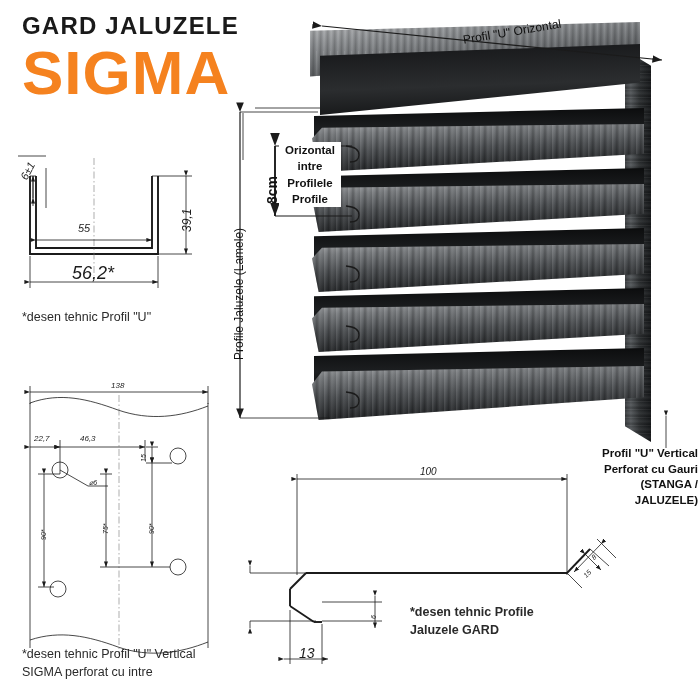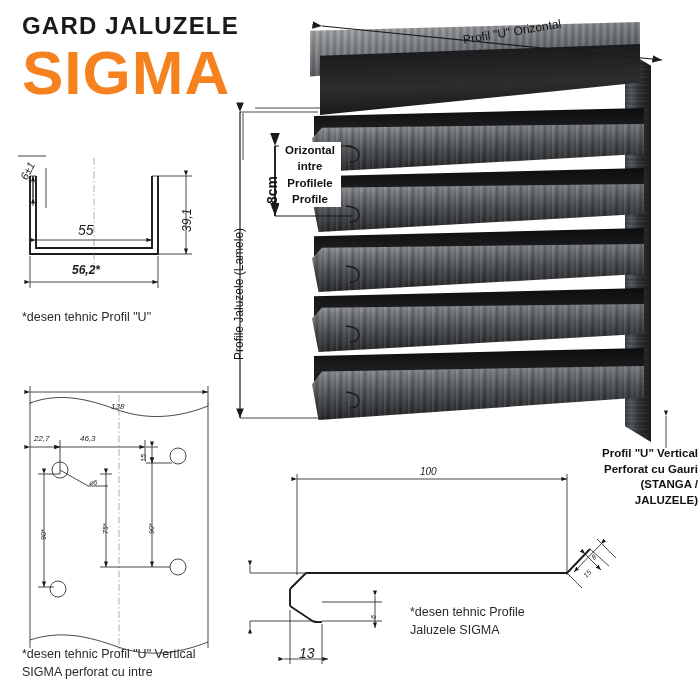--- a/index.html
+++ b/index.html
@@ -209,23 +209,23 @@
     <path class="ln thin" marker-start="url(#arS)" marker-end="url(#arS)" d="M186,176 L186,254"></path>
     <path class="ln thin" d="M158,176 L192,176"></path>
     <path class="ln thin" d="M158,254 L192,254"></path>
 
     <path class="ln thin" marker-start="url(#arS)" marker-end="url(#arS)" d="M30,282 L158,282"></path>
     <path class="ln thin" d="M30,256 L30,288"></path>
     <path class="ln thin" d="M158,256 L158,288"></path>
   </svg>
 
   <div class="dim" style="left:18px; top:176px; transform:rotate(-62deg); transform-origin:0 0;">6±1</div>
-  <div class="dim" style="left:78px; top:222px; font-size:14px;font-style:italic;">55</div>
+  <div class="dim" style="left:78px; top:222px; font-size:11px;font-style:italic;">55</div>
   <div class="dim" style="left:180px; top:232px; font-size:12px; transform:rotate(-90deg); transform-origin:0 0;">39,1</div>
-  <div class="dim" style="left:72px; top:263px; font-size:12px;font-weight:bold;">56,2*</div>
+  <div class="dim" style="left:72px; top:263px; font-size:18px;">56,2*</div>
 
   <div class="cap" style="left:22px; top:308px;">
     <div>*desen tehnic Profil "U"</div>
   </div>
 
   <svg width="700" height="700">
 
     <path class="ln thin" d="M30,403 L30,648"></path>
     <path class="ln thin" d="M208,403 L208,648"></path>
     <path class="ln thin" d="M30,403 C60,392 88,399 118,410 C150,421 180,417 208,406"></path>
@@ -260,21 +260,21 @@
     <path class="ln thin" d="M38,474 L60,474"></path>
     <path class="ln thin" d="M38,587 L54,587"></path>
 
     <path class="ln thin" marker-start="url(#arS)" marker-end="url(#arS)" d="M106,474 L106,567"></path>
     <path class="ln thin" d="M100,474 L112,474"></path>
     <path class="ln thin" d="M100,567 L170,567"></path>
 
     <path class="ln thin" marker-start="url(#arS)" marker-end="url(#arS)" d="M152,463 L152,567"></path>
   </svg>
 
-  <div class="dim sm" style="left:111px; top:402px;font-style:italic;">138</div>
+  <div class="dim sm" style="left:111px; top:381px;font-style:italic;">138</div>
   <div class="dim sm" style="left:34px; top:434px;">22,7</div>
   <div class="dim sm" style="left:80px; top:434px;">46,3</div>
   <div class="dim xs" style="left:89px; top:479px;">⌀6</div>
   <div class="dim xs" style="left:40px; top:540px; transform:rotate(-90deg); transform-origin:0 0;">90*</div>
   <div class="dim xs" style="left:102px; top:534px; transform:rotate(-90deg); transform-origin:0 0;">75*</div>
   <div class="dim xs" style="left:148px; top:534px; transform:rotate(-90deg); transform-origin:0 0;">90*</div>
   <div class="dim xs" style="left:140px; top:462px; transform:rotate(-90deg); transform-origin:0 0;">15</div>
 
   <div class="cap" style="left:22px; top:645px;">
     <div>*desen tehnic Profil "U"  Vertical</div>
@@ -315,18 +315,18 @@
     <path class="ln thin" marker-start="url(#arS)" marker-end="url(#arS)" d="M601,544 L574,572"></path>
     <path class="ln thin" d="M597,539 L616,558"></path>
   </svg>
 
   <div class="dim" style="left:420px; top:466px; font-size:10px;">100</div>
   <div class="dim xs" style="left:590px; top:556px; transform:rotate(-45deg); transform-origin:0 0;">8</div>
   <div class="dim xs" style="left:582px; top:574px; transform:rotate(-45deg); transform-origin:0 0;">15</div>
   <div class="dim xs" style="left:370px; top:619px; transform:rotate(-90deg); transform-origin:0 0;">6</div>
   <div class="dim" style="left:299px; top:645px; font-size:14px;">13</div>
 
-  <div class="cap" style="left:410px; top:603px;">
+  <div class="cap" style="left:410px; top:603px;font-weight:bold;">
     <div>*desen tehnic Profile</div>
-    <div>Jaluzele SIGMA</div>
+    <div>Jaluzele GARD</div>
   </div>
 
 </div>
 
 </body></html>

